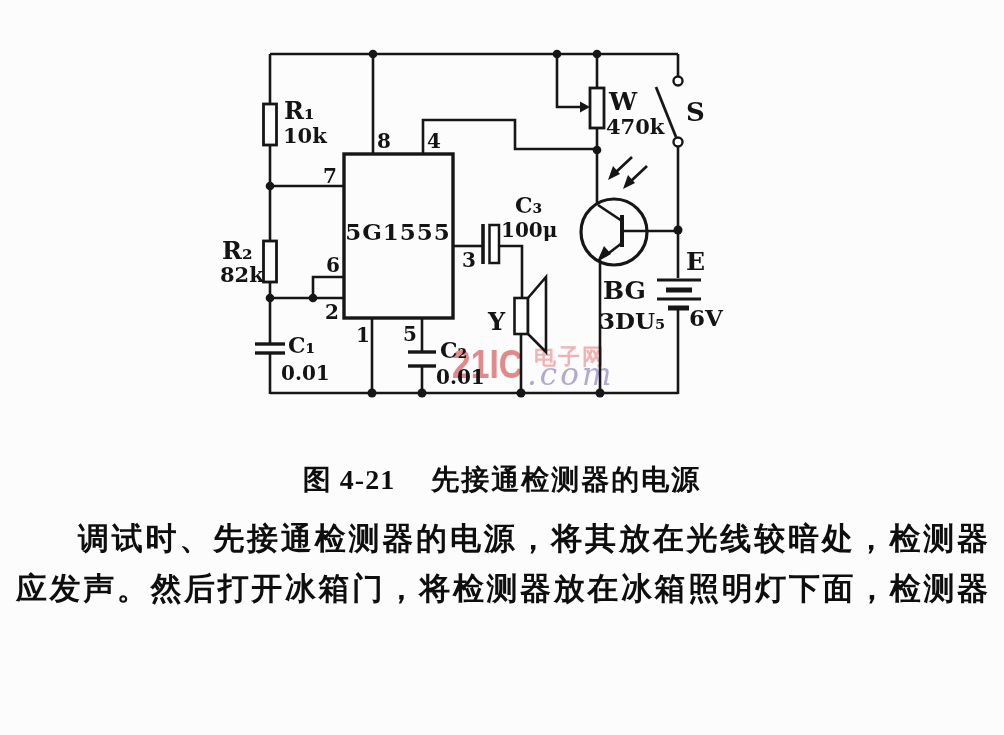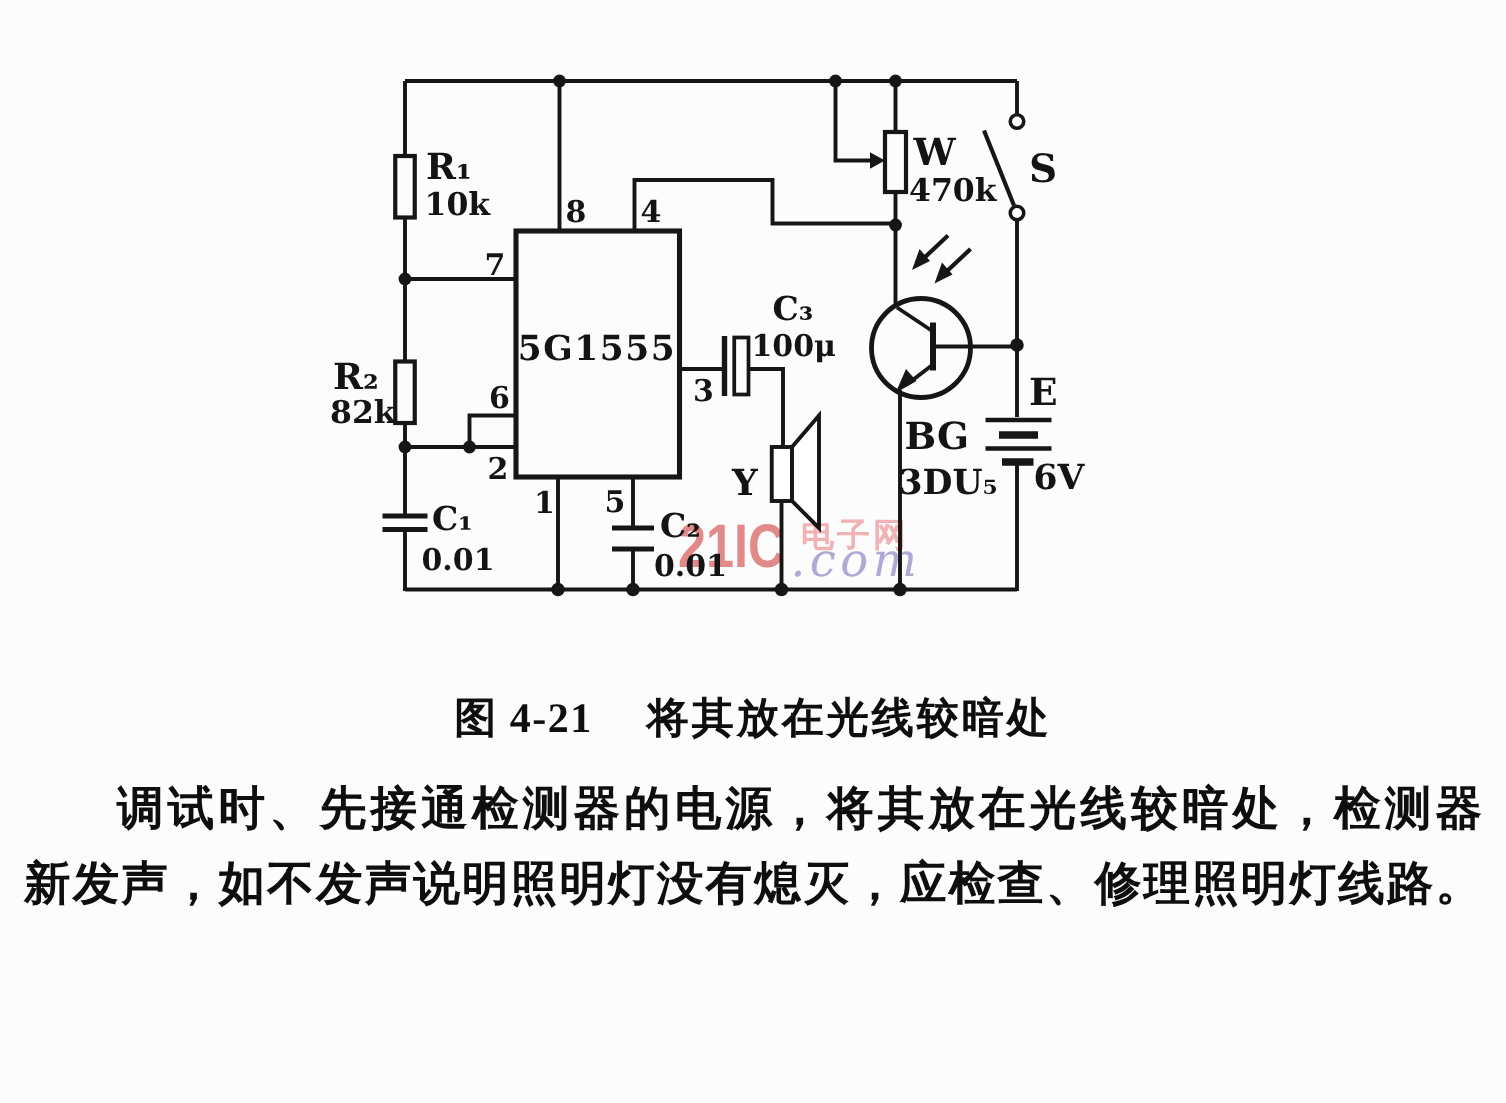--- a/index.html
+++ b/index.html
@@ -207,19 +207,19 @@
     <text class="svg-label" x="323" y="183" font-size="20">7</text>
     <text class="svg-label" x="326" y="272" font-size="20">6</text>
     <text class="svg-label" x="325" y="319" font-size="20">2</text>
     <text class="svg-label" x="356" y="342" font-size="20">1</text>
     <text class="svg-label" x="403" y="341" font-size="20">5</text>
     <text class="svg-label" x="462" y="267" font-size="20">3</text>
   </svg>
 </div>
 
 <div class="caption">
-  <span class="cap-prefix">图 4-21</span><span>将其放在光线较暗处</span>
+  <span class="cap-prefix">图 4-21</span><span>先接通检测器的电源</span>
 </div>
 
 <div class="para">
   <div class="para-line indent">调试时、先接通检测器的电源，将其放在光线较暗处，检测器</div>
-  <div class="para-line">新发声，如不发声说明照明灯没有熄灭，应检查、修理照明灯线路。</div>
+  <div class="para-line">应发声。然后打开冰箱门，将检测器放在冰箱照明灯下面，检测器</div>
 </div>
 
 </body></html>

